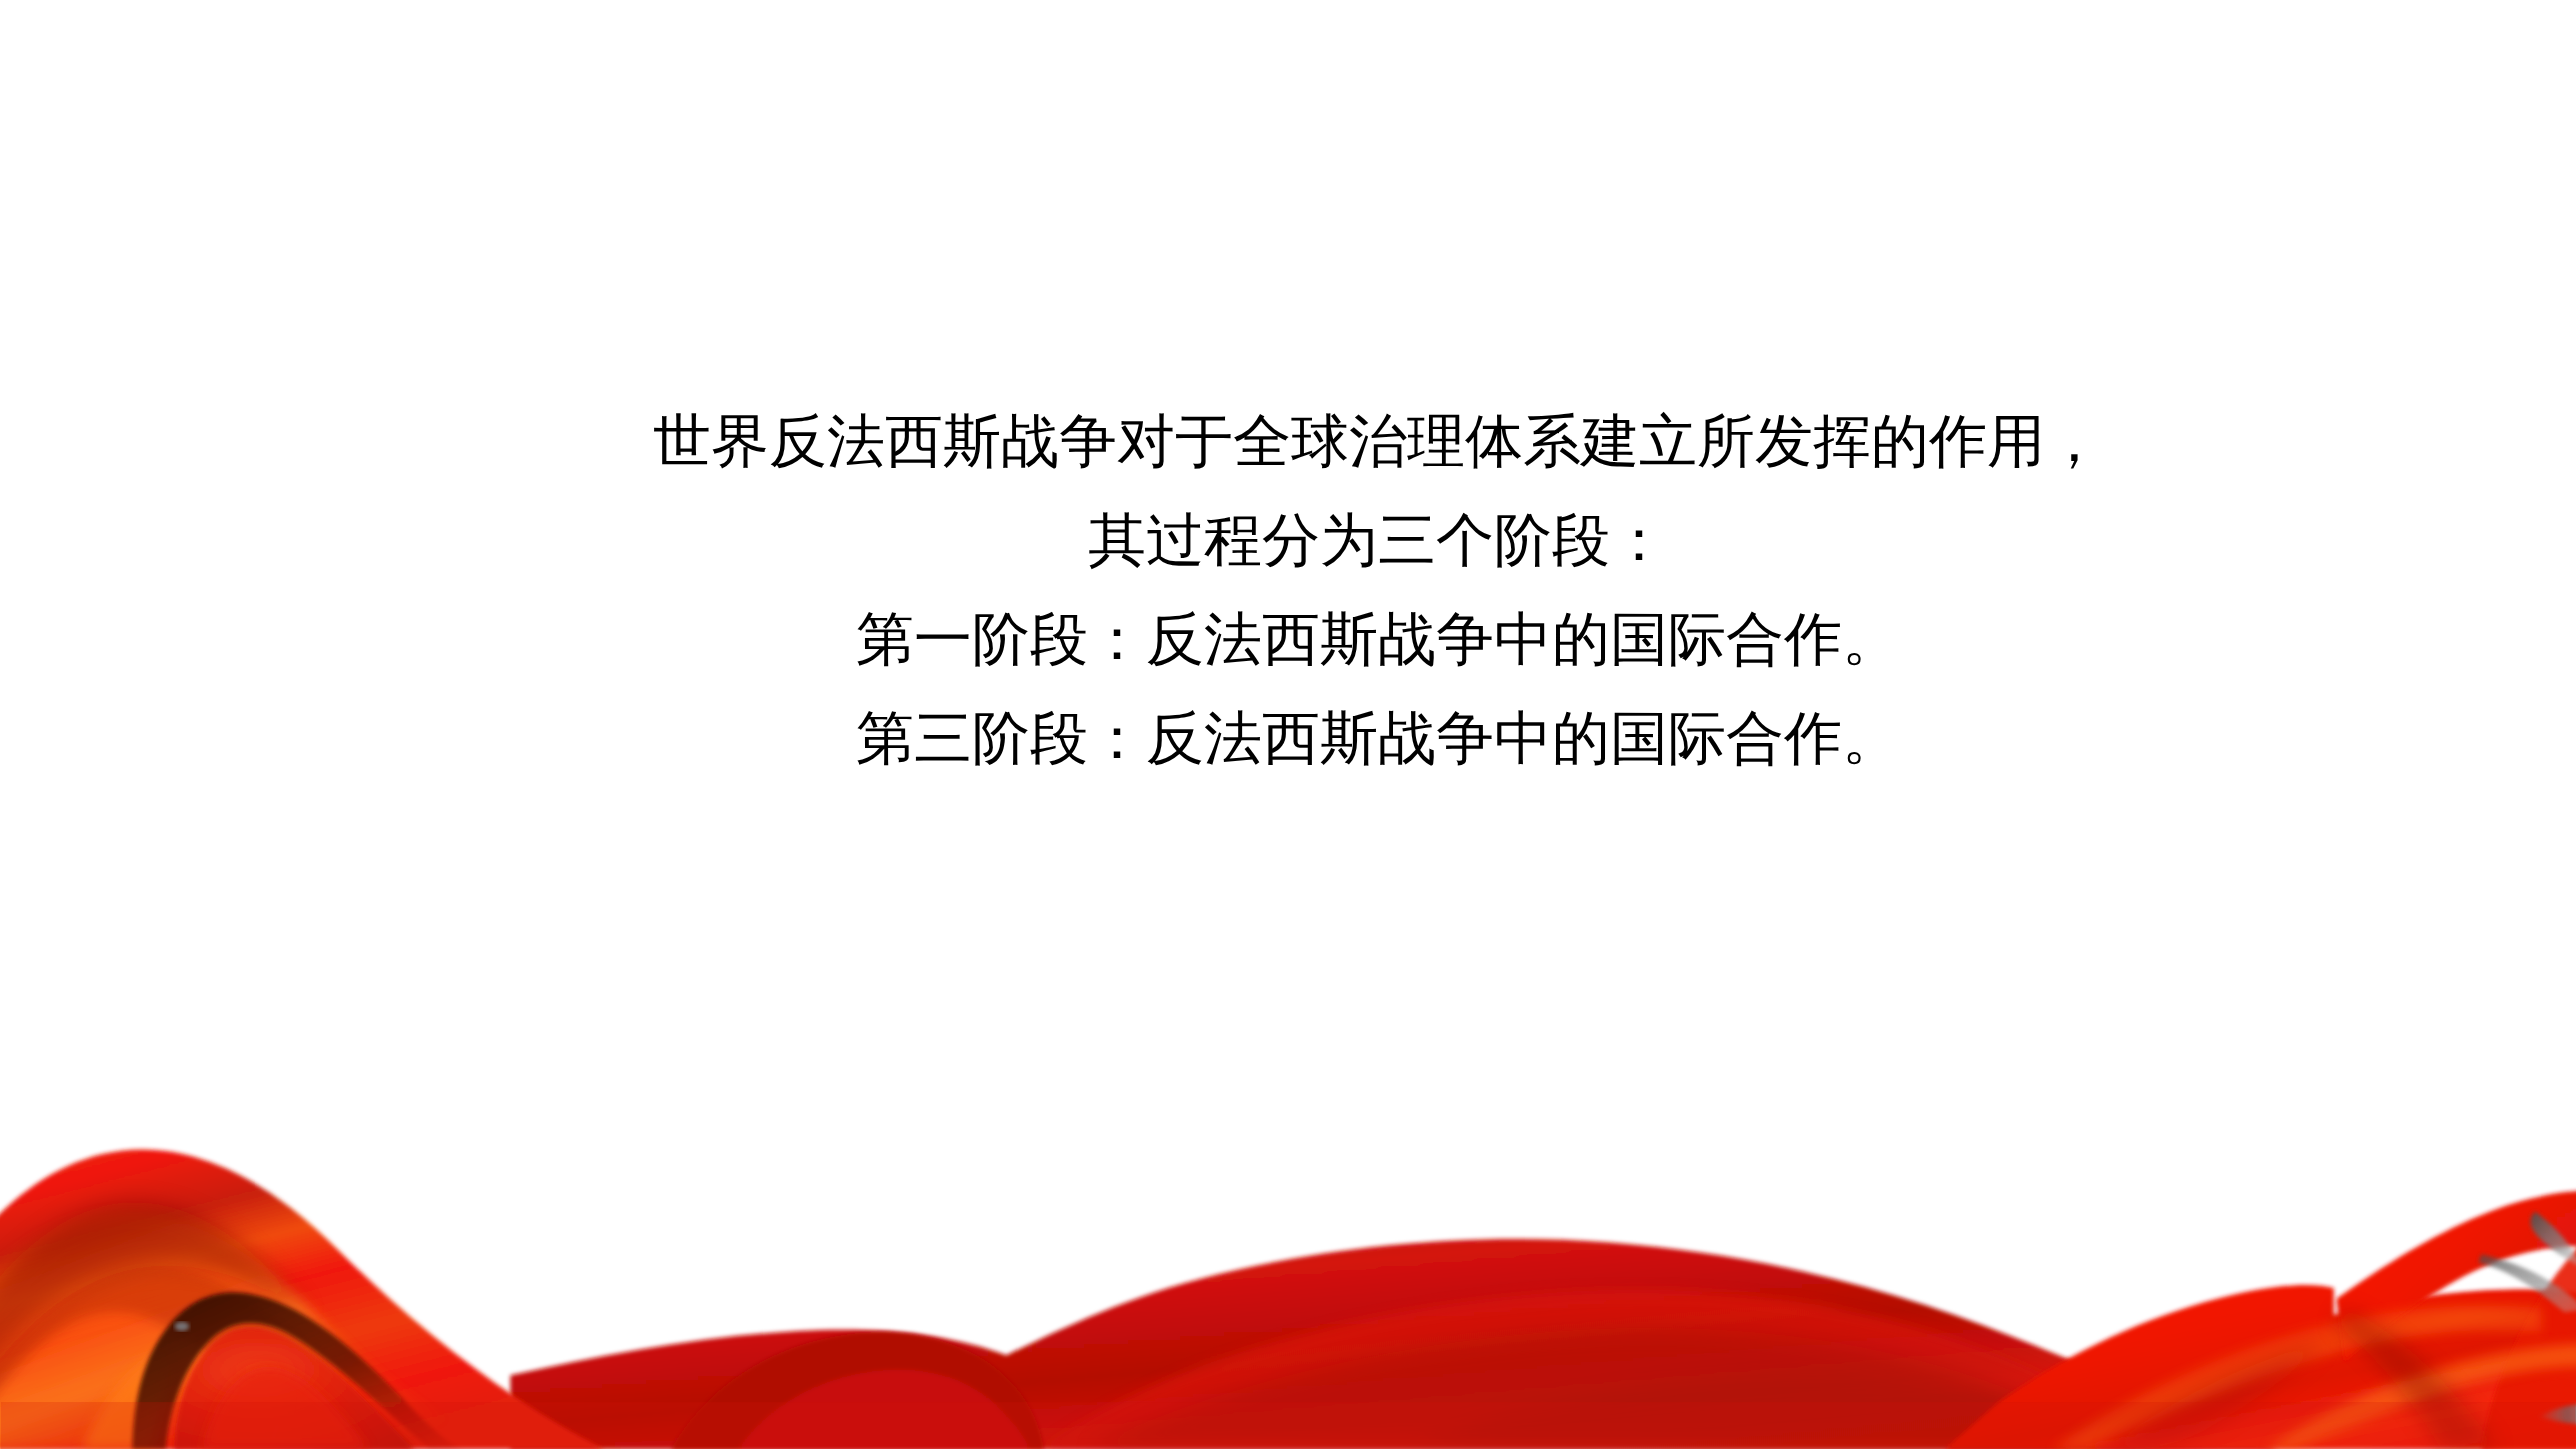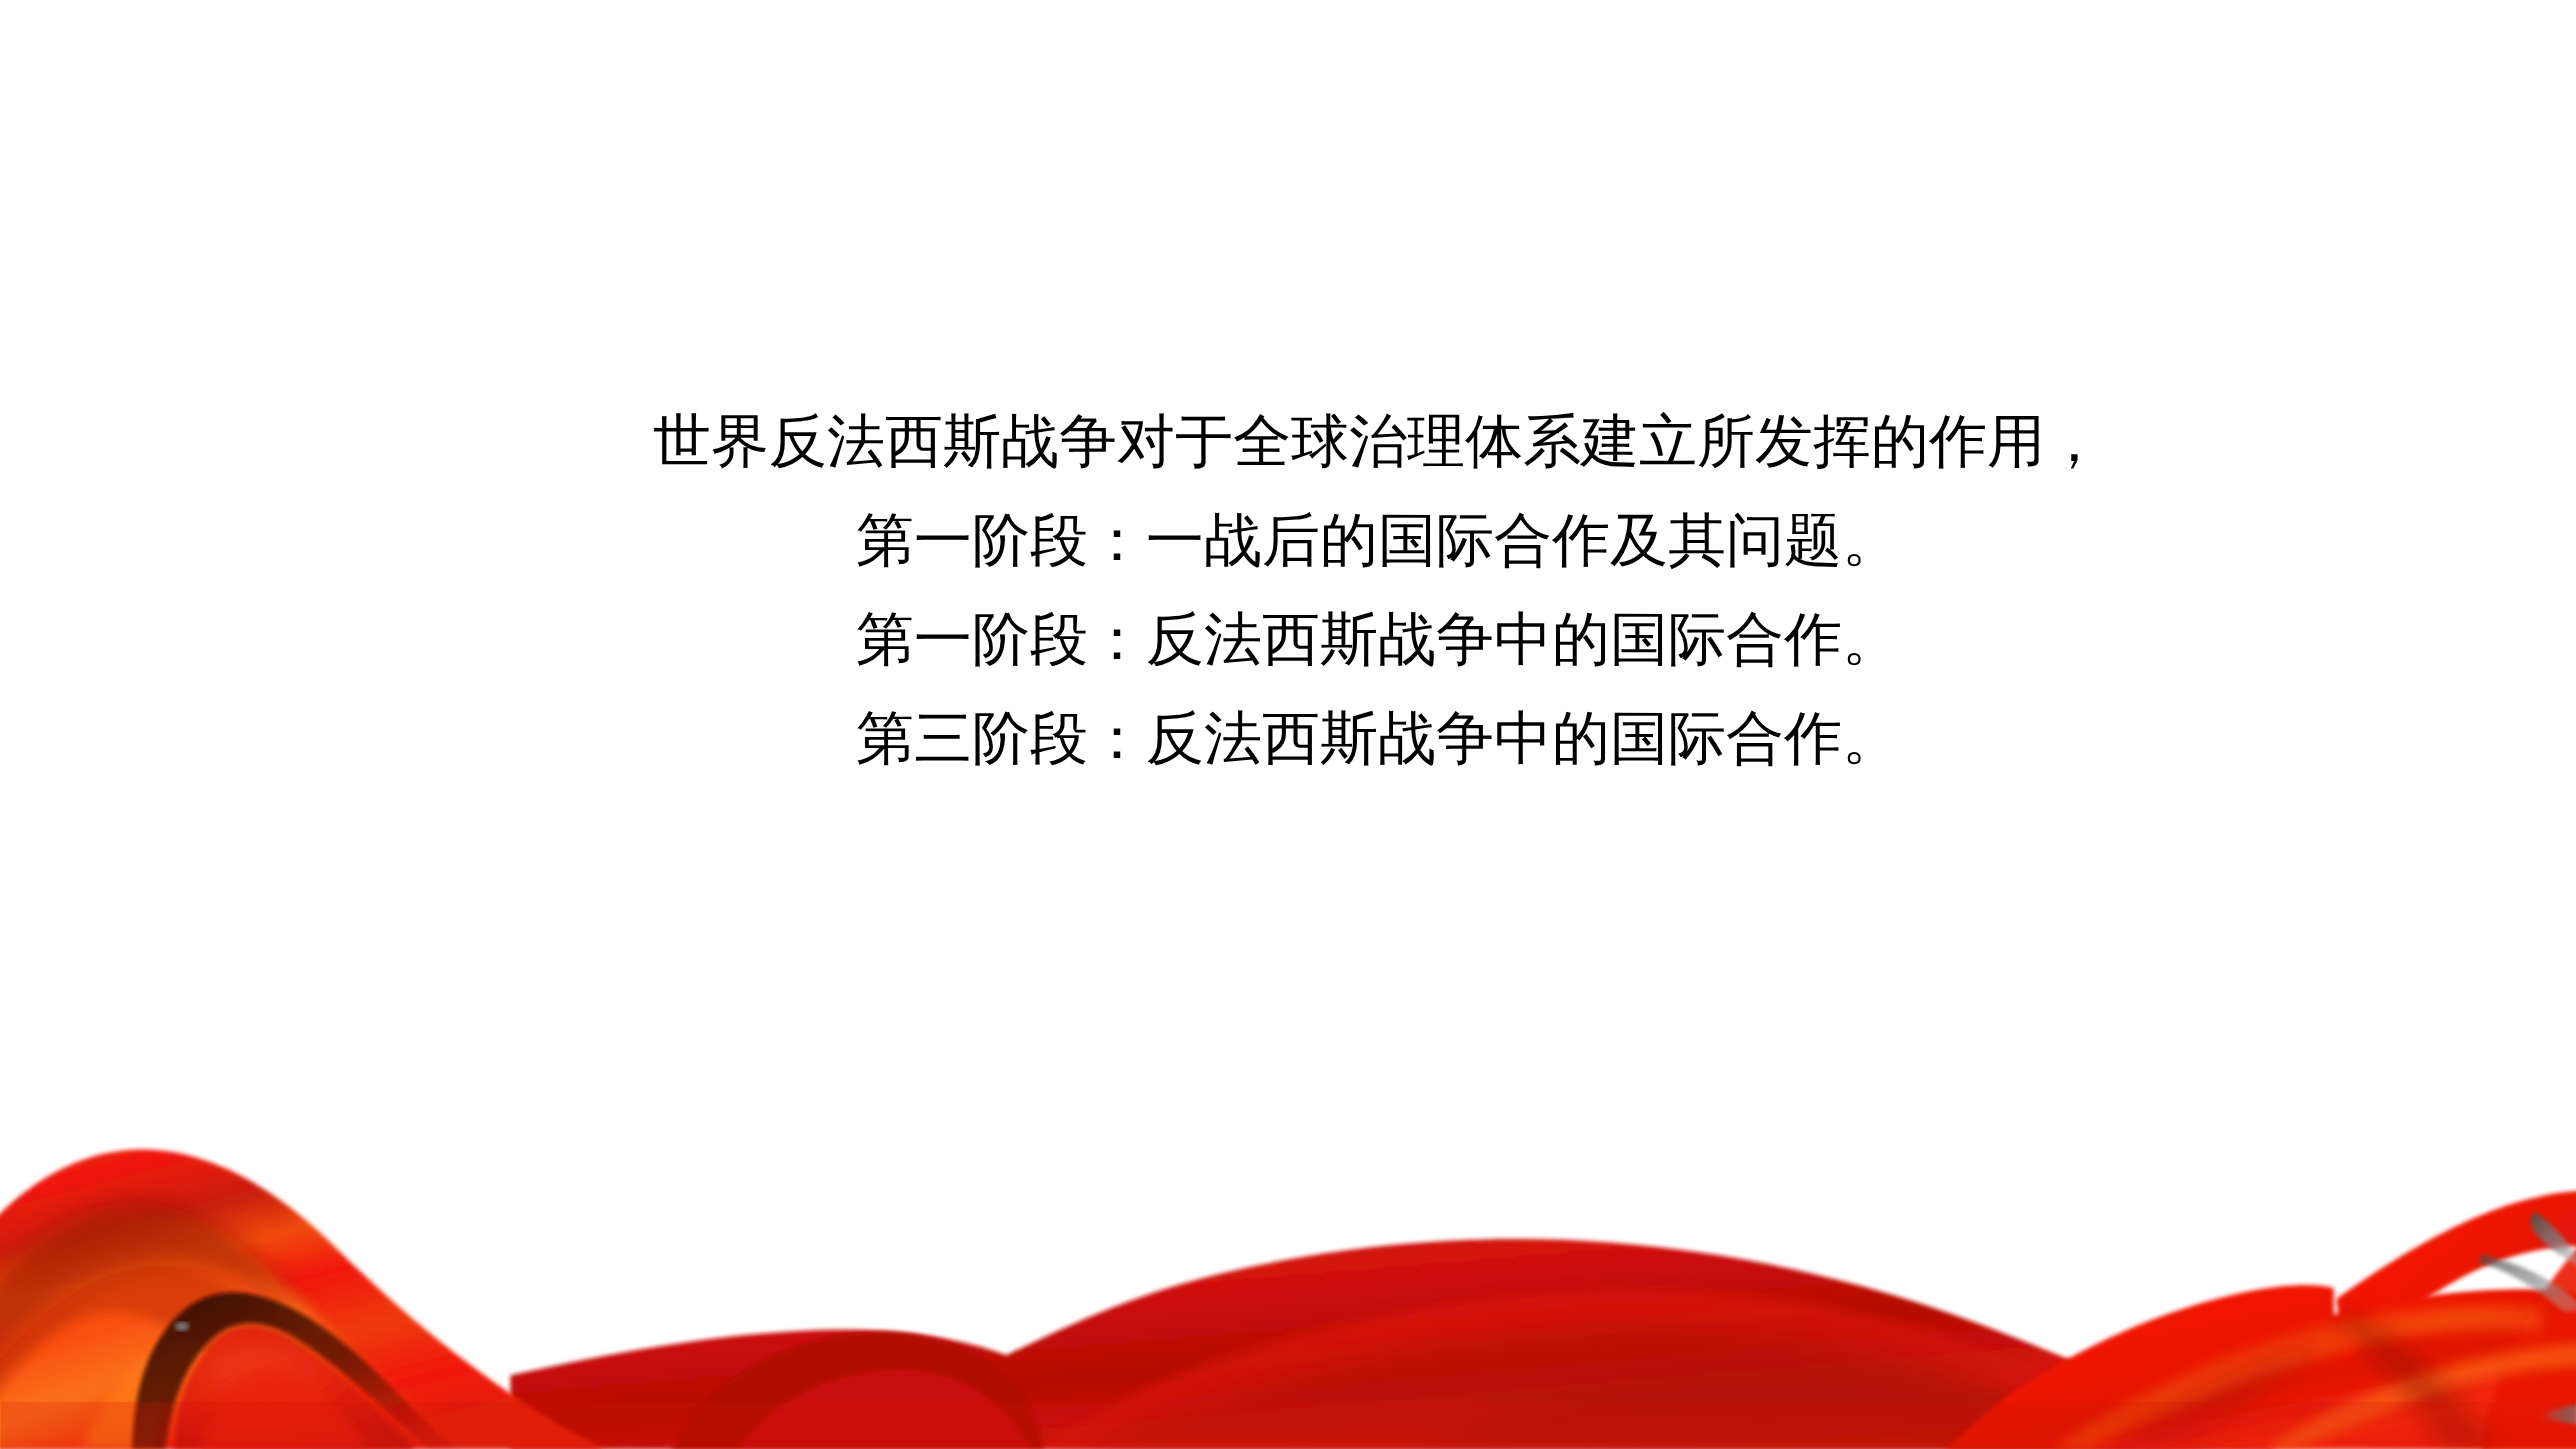--- a/index.html
+++ b/index.html
@@ -50,21 +50,21 @@
   }
   .ribbon-art svg{display:block;}
 </style>
 </head>
 <body>
 
 <div class="slide">
 
   <div class="text-block">
     <div class="text-line">世界反法西斯战争对于全球治理体系建立所发挥的作用，</div>
-    <div class="text-line">第一阶段：一战后的国际合作及其问题。</div>
+    <div class="text-line">其过程分为三个阶段：</div>
     <div class="text-line">第一阶段：反法西斯战争中的国际合作。</div>
     <div class="text-line">第三阶段：反法西斯战争中的国际合作。</div>
   </div>
 
   <div class="ribbon-art">
     <svg width="2576" height="362" viewBox="0 0 3840 540" xmlns="http://www.w3.org/2000/svg">
       <defs>
 
         <linearGradient id="gLeft" x1="0" y1="0" x2="0.55" y2="1">
           <stop offset="0%" stop-color="#E8240C"></stop>

